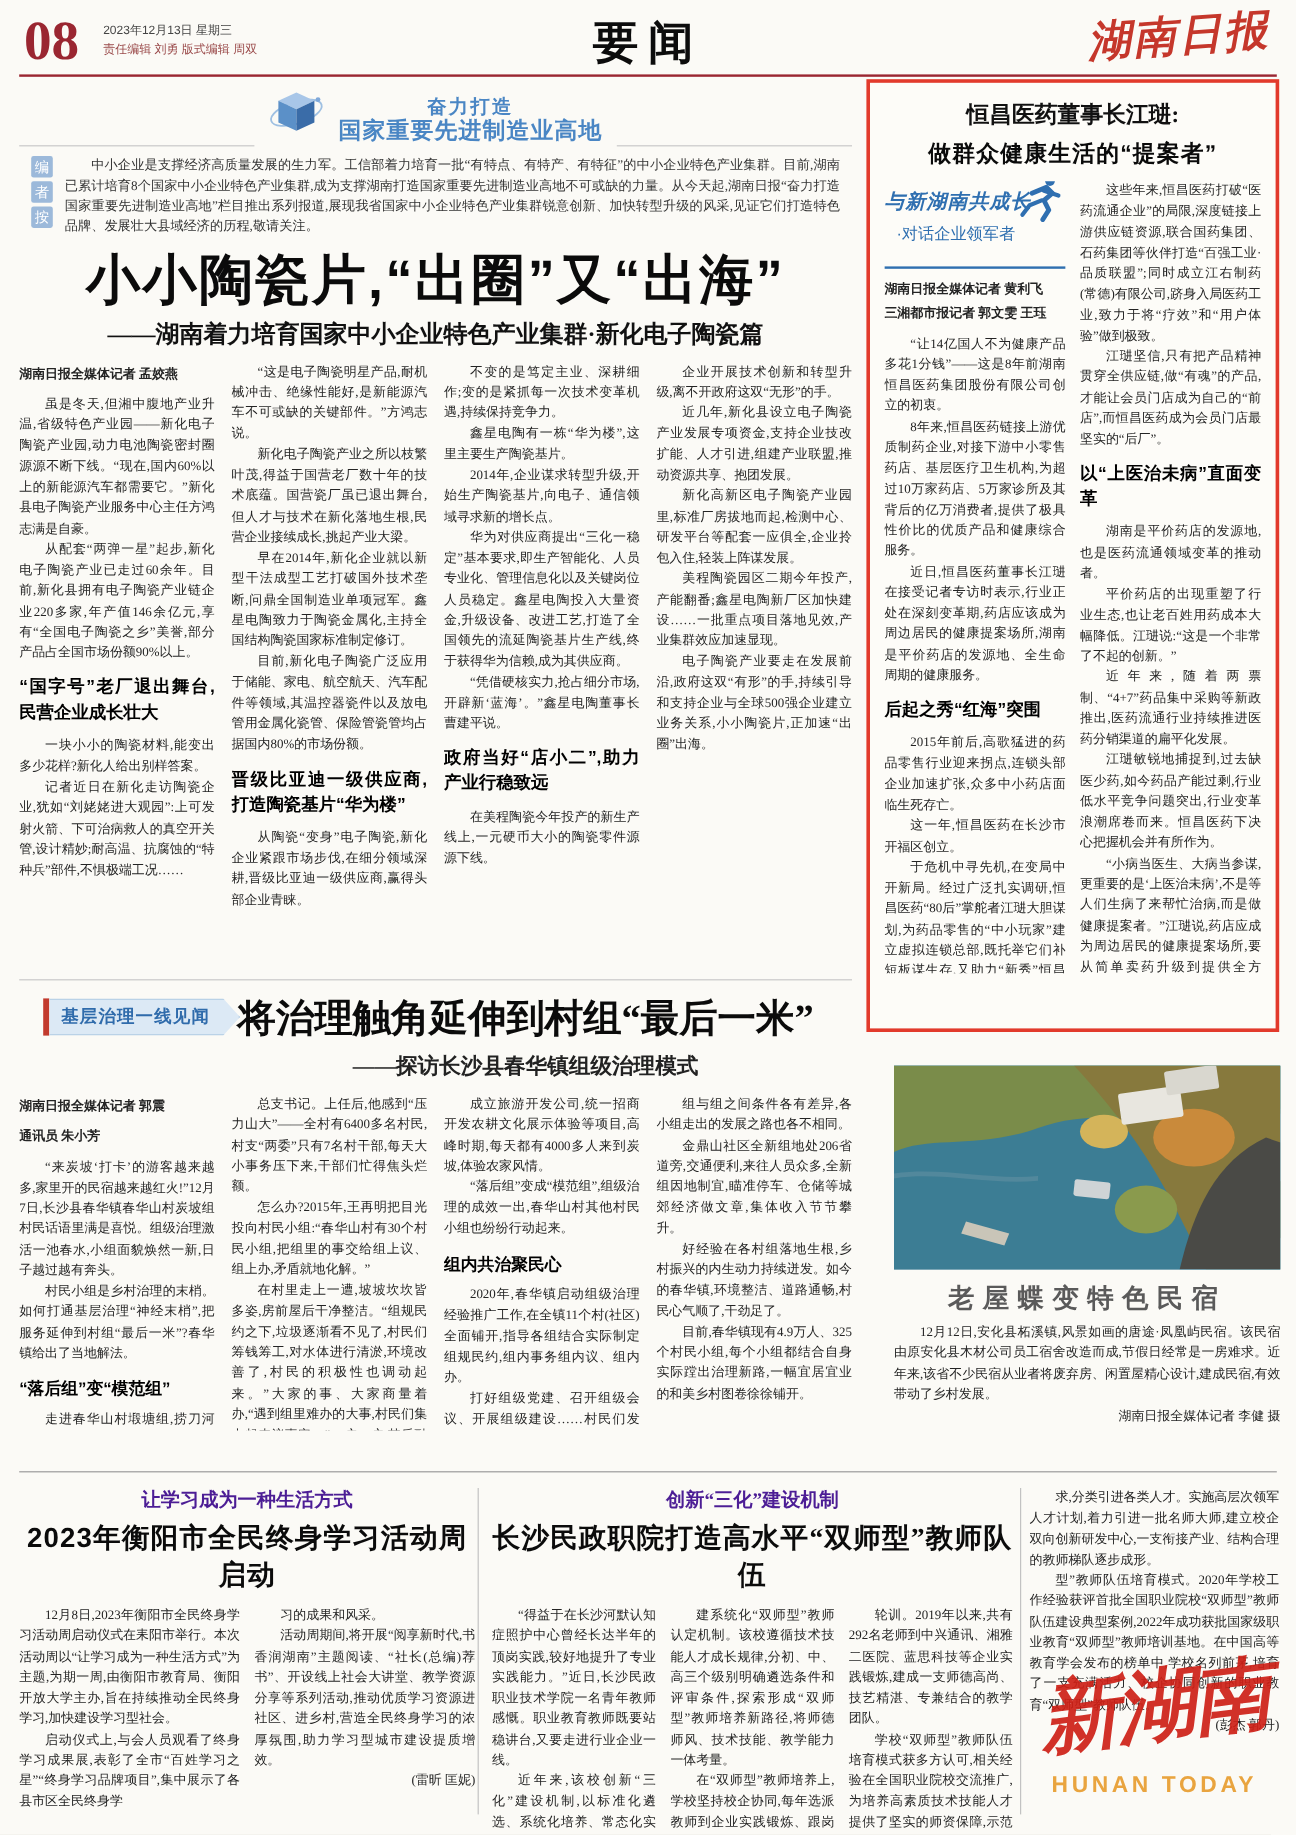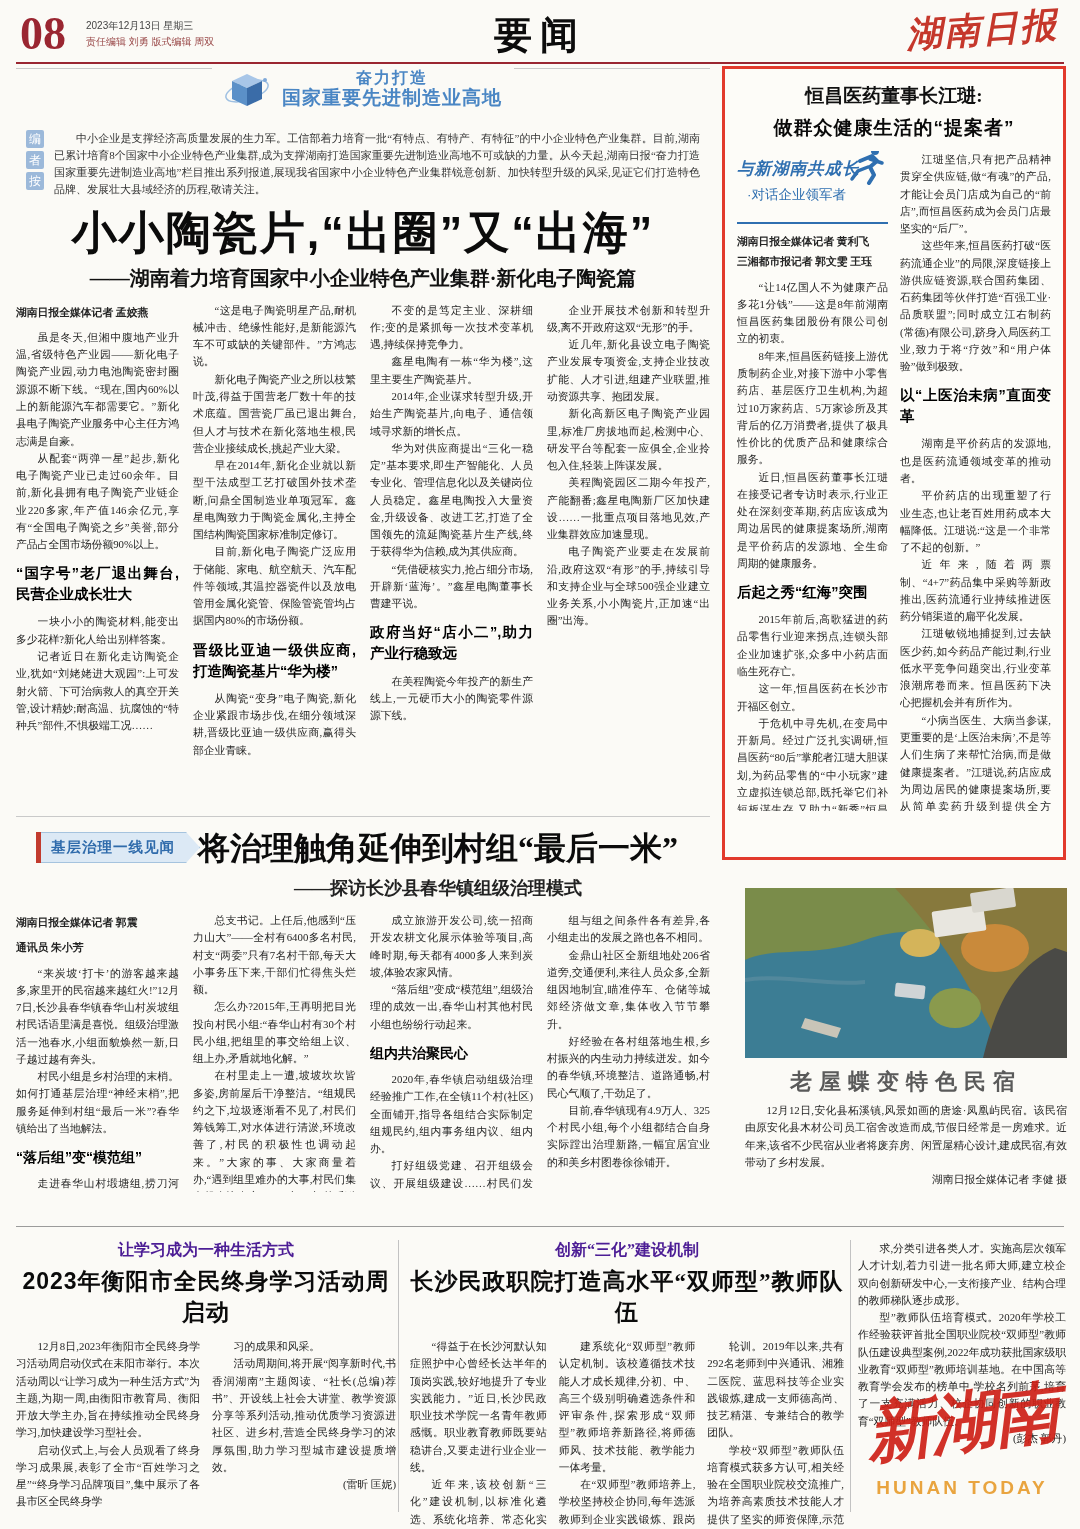--- a/index.html
+++ b/index.html
@@ -16,21 +16,21 @@
   .pagenum { position:absolute; left:4px; top:0; font-size:46px; font-weight:bold; color:#9a2631; line-height:52px; }
   .hdr-meta { position:absolute; left:70px; top:10px; font-size:10px; line-height:1.6; }
   .hdr-date { color:#444; }
   .hdr-editors { color:#9a4a4a; }
   .section-title { position:absolute; left:0; right:0; top:2px; text-align:center; font-size:38px; font-weight:bold; letter-spacing:8px; color:#0c0c0c; }
   .masthead { position:absolute; right:6px; top:-2px; font-size:36px; font-weight:900; font-style:italic; color:#c5372b; transform:rotate(-4deg); letter-spacing:2px; }
   .hdr-rule { position:absolute; left:16px; right:16px; top:62px; border-top:2px solid #9a2631; }
 
   
   .main-left { position:absolute; left:16px; top:68px; width:694px; }
-  .topic { display:flex; align-items:flex-start; justify-content:center; gap:12px; height:54px; }
+  .topic { display:flex; align-items:flex-end; justify-content:center; gap:12px; height:54px; }
   .topic-line { flex:1; border-top:1px solid #c9c9c9; }
   .topic-text { text-align:center; color:#4a86c4; font-weight:800; line-height:1.2; }
   .topic-l1 { font-size:16px; letter-spacing:2px; }
   .topic-l2 { font-size:19px; letter-spacing:1px; }
   .ednote { display:flex; gap:10px; margin-top:8px; padding:0 10px; }
   .ednote-badge { display:flex; flex-direction:column; gap:3px; }
   .ednote-badge span { width:18px; height:18px; background:#9cb9da; color:#fff; font-size:12px; line-height:18px; text-align:center; border-radius:2px; }
   .ednote-text { font-size:11px; line-height:1.55; text-align:justify; color:#333; text-indent:2em; }
   .main-headline { margin-top:10px; text-align:center; font-weight:900; font-size:45px; letter-spacing:2px; color:#0b0b0b; line-height:1.1; }
   .main-subtitle { margin-top:7px; text-align:center; font-weight:bold; font-size:20px; color:#111; }
@@ -199,22 +199,22 @@
             <p>“让14亿国人不为健康产品多花1分钱”——这是8年前湖南恒昌医药集团股份有限公司创立的初衷。</p>
             <p>8年来,恒昌医药链接上游优质制药企业,对接下游中小零售药店、基层医疗卫生机构,为超过10万家药店、5万家诊所及其背后的亿万消费者,提供了极具性价比的优质产品和健康综合服务。</p>
             <p>近日,恒昌医药董事长江琎在接受记者专访时表示,行业正处在深刻变革期,药店应该成为周边居民的健康提案场所,湖南是平价药店的发源地、全生命周期的健康服务。</p>
             <h4>后起之秀“红海”突围</h4>
             <p>2015年前后,高歌猛进的药品零售行业迎来拐点,连锁头部企业加速扩张,众多中小药店面临生死存亡。</p>
             <p>这一年,恒昌医药在长沙市开福区创立。</p>
             <p>于危机中寻先机,在变局中开新局。经过广泛扎实调研,恒昌医药“80后”掌舵者江琎大胆谋划,为药品零售的“中小玩家”建立虚拟连锁总部,既托举它们补短板谋生存,又助力“新秀”恒昌医药在行业“红海”中突围。</p>
           </div>
       </div>
       <div class="col">
+          <p>这些年来,恒昌医药打破“医药流通企业”的局限,深度链接上游供应链资源,联合国药集团、石药集团等伙伴打造“百强工业·品质联盟”;同时成立江右制药(常德)有限公司,跻身入局医药工业,致力于将“疗效”和“用户体验”做到极致。</p>
           <p>江琎坚信,只有把产品精神贯穿全供应链,做“有魂”的产品,才能让会员门店成为自己的“前店”,而恒昌医药成为会员门店最坚实的“后厂”。</p>
-          <p>这些年来,恒昌医药打破“医药流通企业”的局限,深度链接上游供应链资源,联合国药集团、石药集团等伙伴打造“百强工业·品质联盟”;同时成立江右制药(常德)有限公司,跻身入局医药工业,致力于将“疗效”和“用户体验”做到极致。</p>
           <h4>以“上医治未病”直面变革</h4>
           <p>湖南是平价药店的发源地,也是医药流通领域变革的推动者。</p>
           <p>平价药店的出现重塑了行业生态,也让老百姓用药成本大幅降低。江琎说:“这是一个非常了不起的创新。”</p>
           <p>近年来,随着两票制、“4+7”药品集中采购等新政推出,医药流通行业持续推进医药分销渠道的扁平化发展。</p>
           <p>江琎敏锐地捕捉到,过去缺医少药,如今药品产能过剩,行业低水平竞争问题突出,行业变革浪潮席卷而来。恒昌医药下决心把握机会并有所作为。</p>
           <p>“小病当医生、大病当参谋,更重要的是‘上医治未病’,不是等人们生病了来帮忙治病,而是做健康提案者。”江琎说,药店应成为周边居民的健康提案场所,要从简单卖药升级到提供全方位、全生命周期的健康顾问和服务。</p>
         </div>
     </div>
   </div>
 

